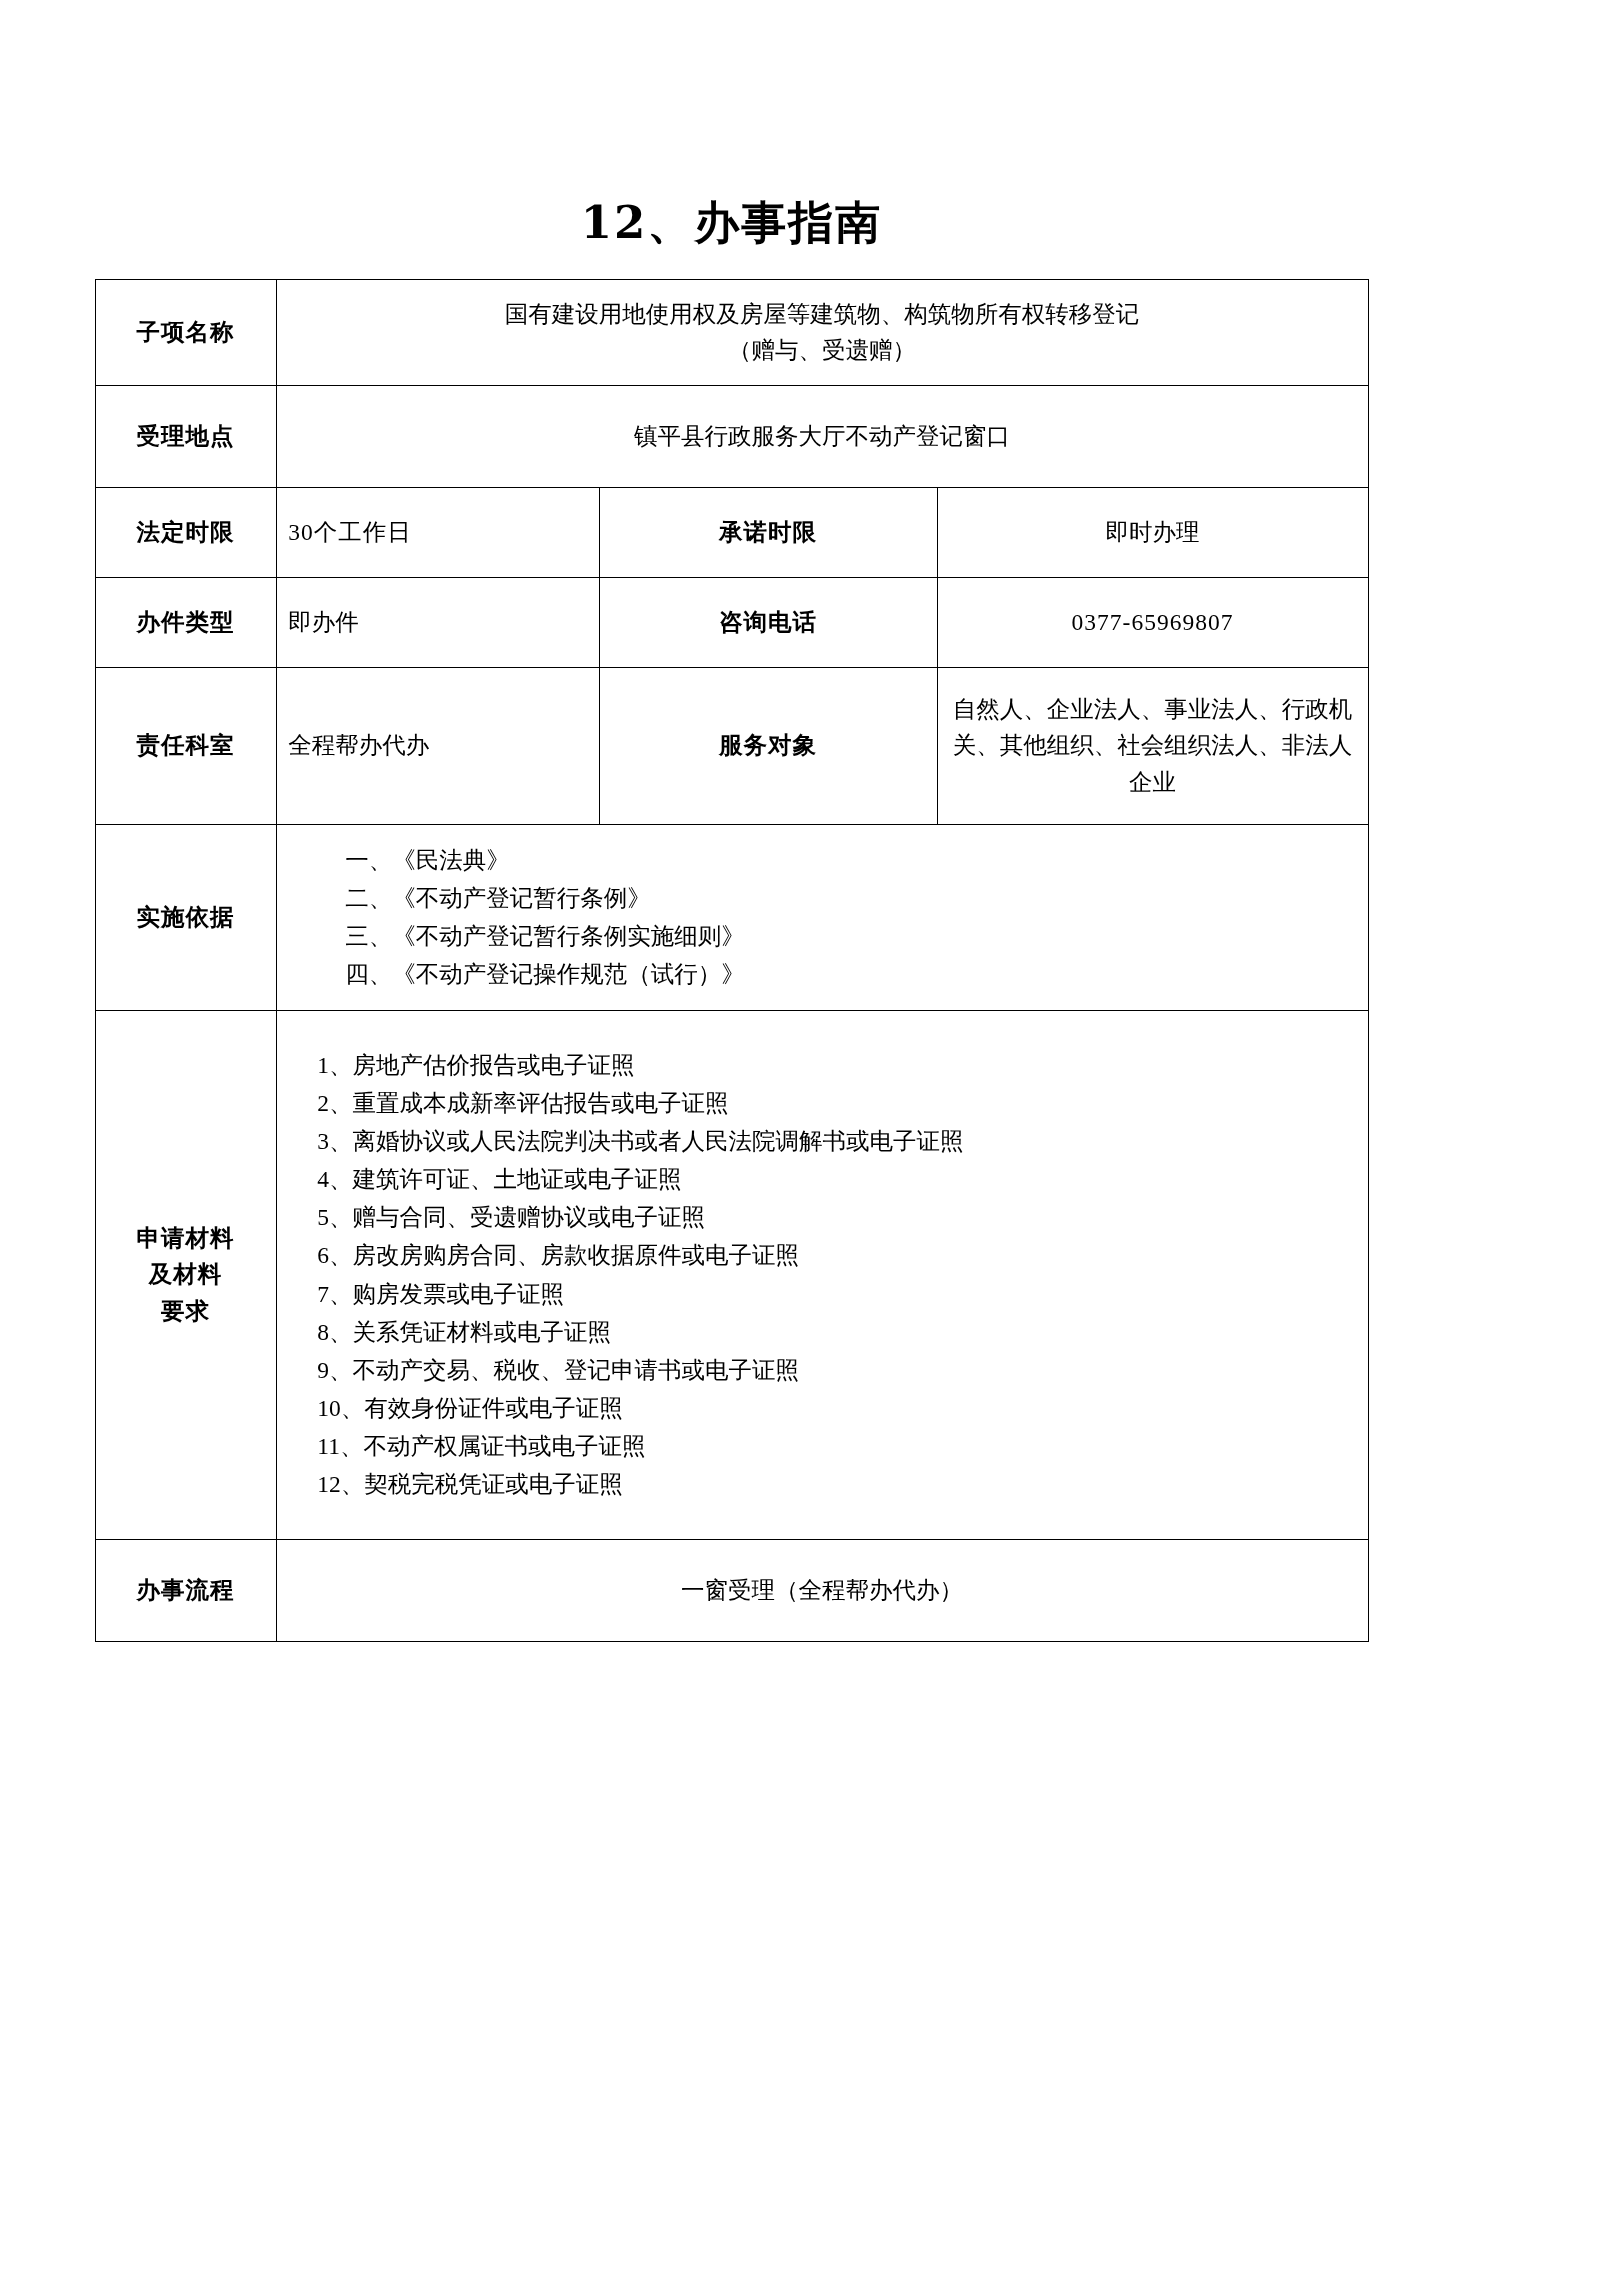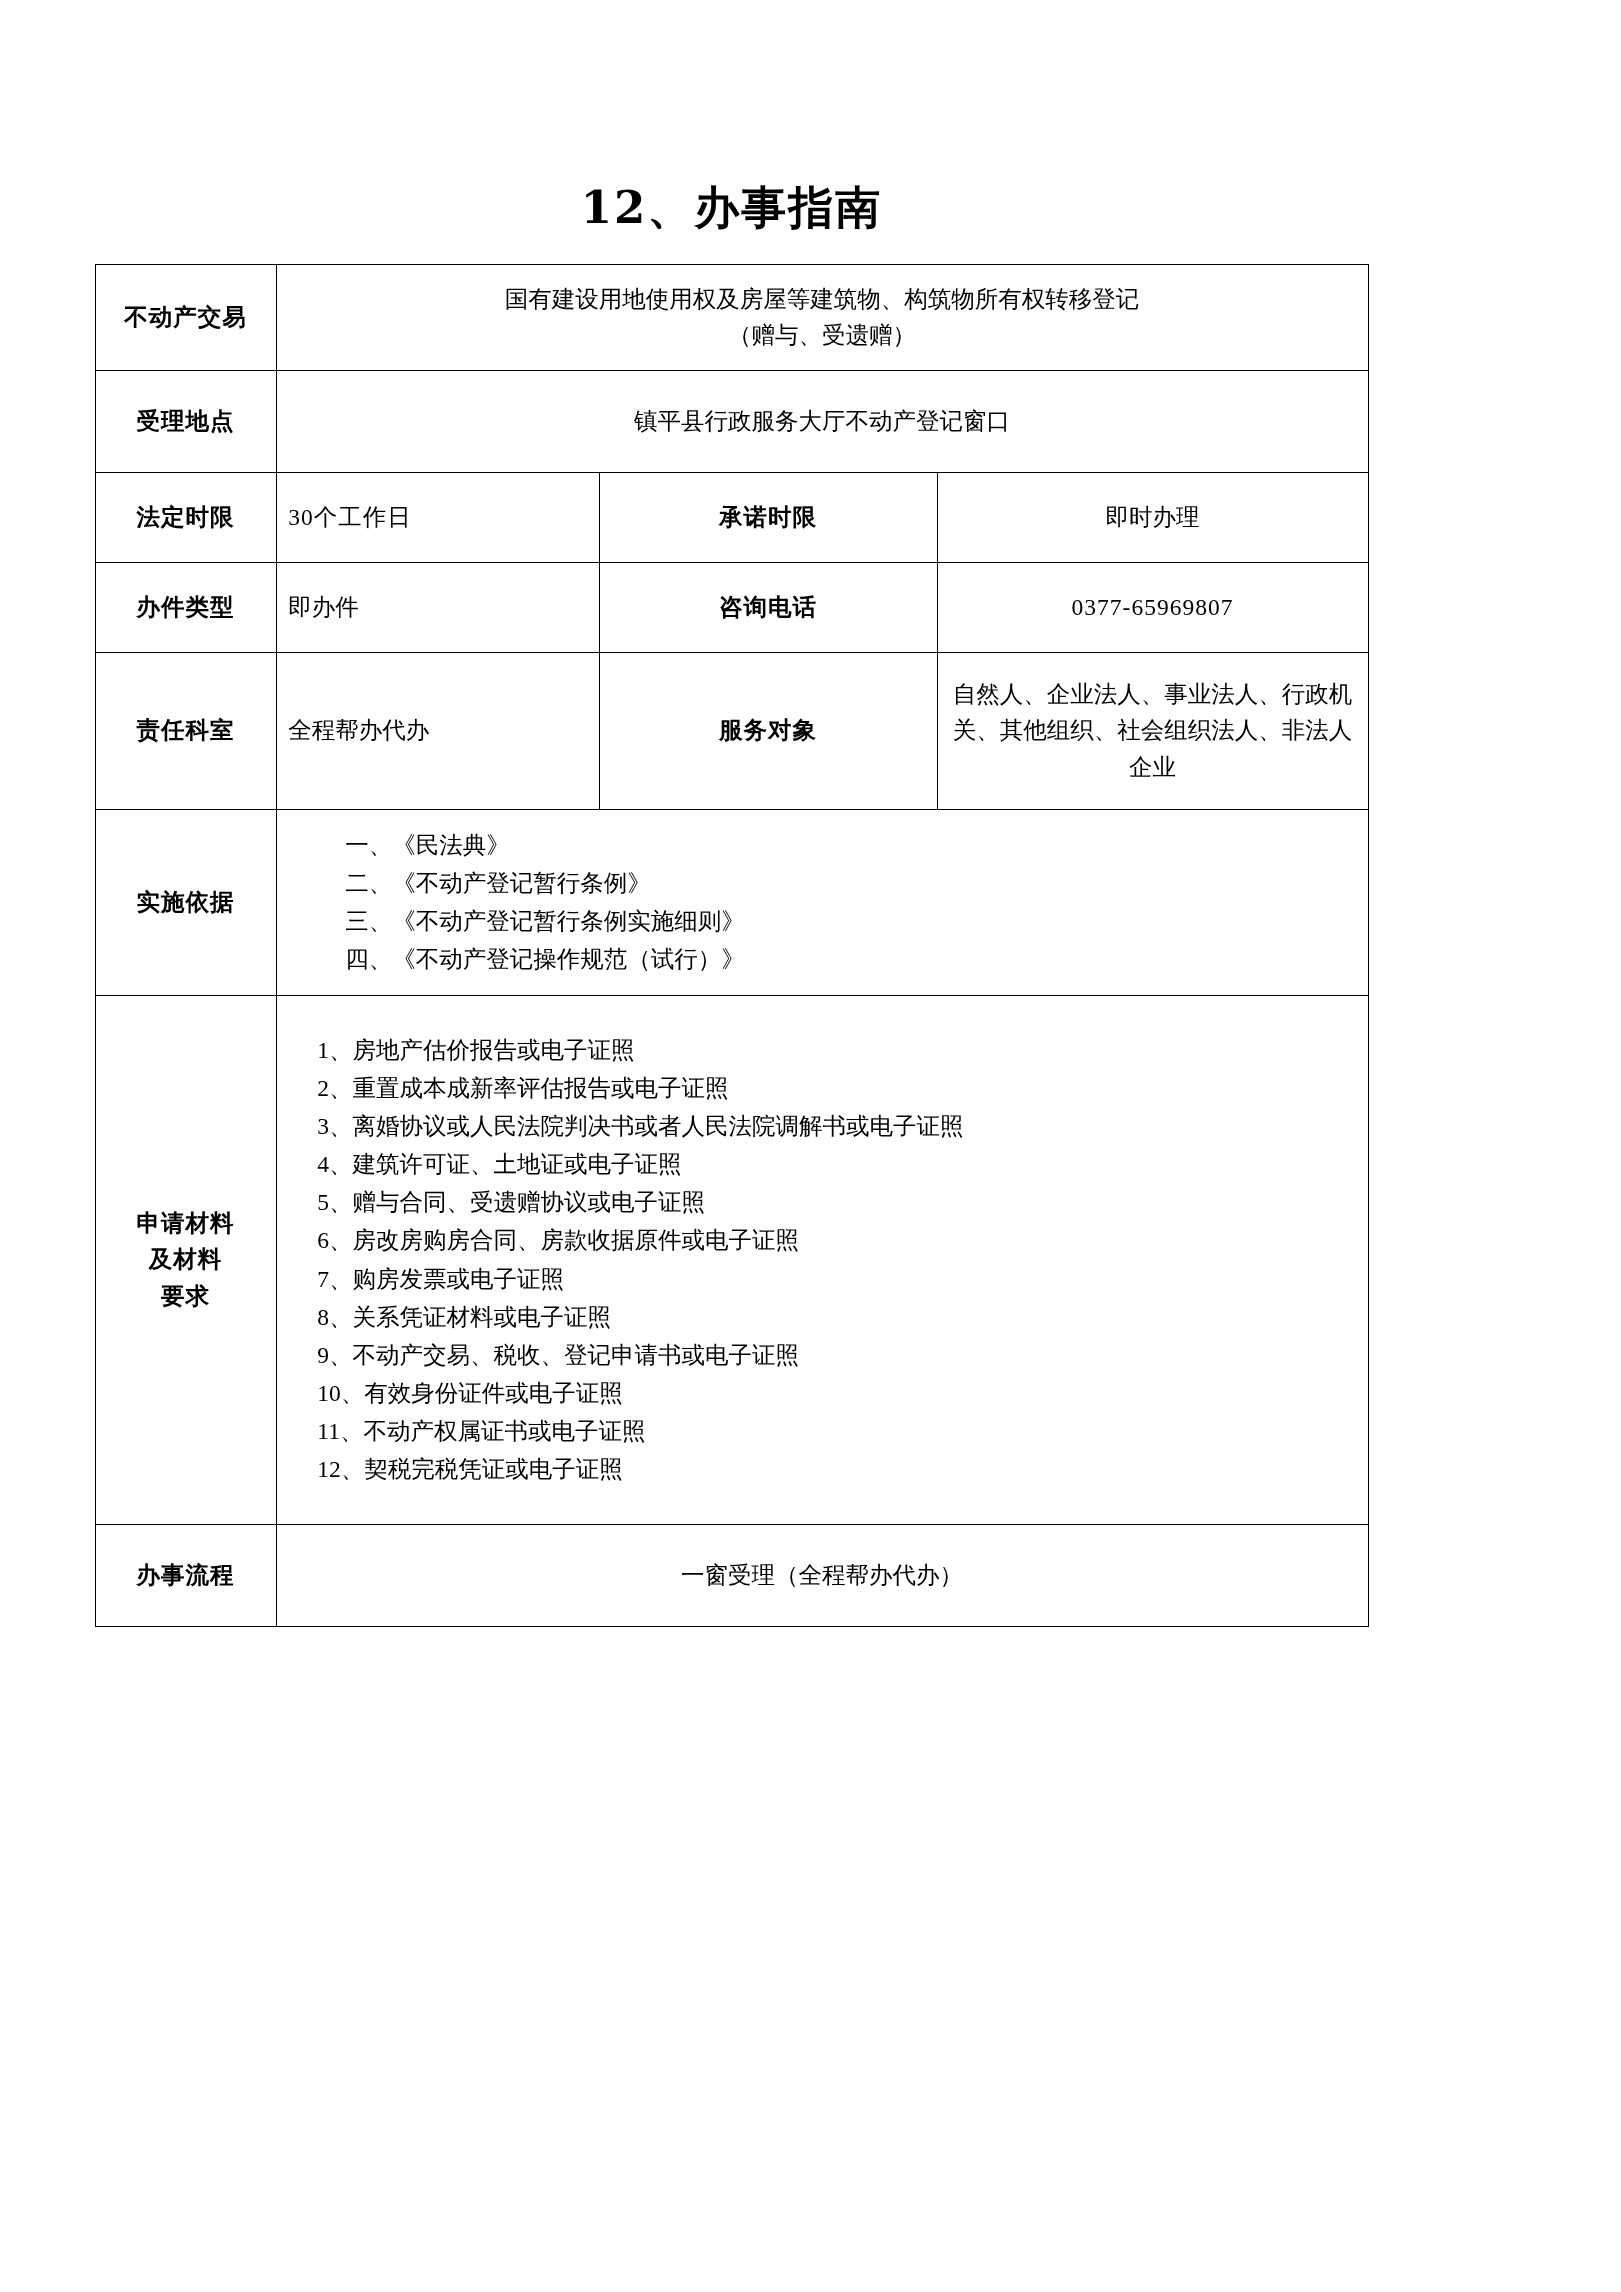--- a/index.html
+++ b/index.html
@@ -12,21 +12,21 @@
     height: 2293px;
     font-family: "Liberation Serif", "DejaVu Serif", serif;
     color: #000000;
     -webkit-font-smoothing: antialiased;
   }
   .page {
     position: relative;
     width: 1463px;
     height: 2293px;
     box-sizing: border-box;
-    padding: 0;
+    padding: 15px;
     background: #ffffff;
   }
   .title {
     text-align: center;
     font-size: 45px;
     font-weight: bold;
     letter-spacing: 2px;
     margin: 0;
     padding-top: 178px;
     padding-bottom: 25.5px;
@@ -118,21 +118,21 @@
     <table class="guide">
       <colgroup>
         <col style="width:181px">
         <col style="width:323px">
         <col style="width:338px">
         <col style="width:431px">
       </colgroup>
       <tbody>
 
         <tr class="row-h2">
-          <td class="label">不动产交易</td>
+          <td class="label">子项名称</td>
           <td class="cell-two-line" colspan="3">
             <div>国有建设用地使用权及房屋等建筑物、构筑物所有权转移登记</div>
             <div>（赠与、受遗赠）</div>
           </td>
         </tr>
 
         <tr class="row-h3">
           <td class="label">受理地点</td>
           <td class="val" colspan="3">镇平县行政服务大厅不动产登记窗口</td>
         </tr>

